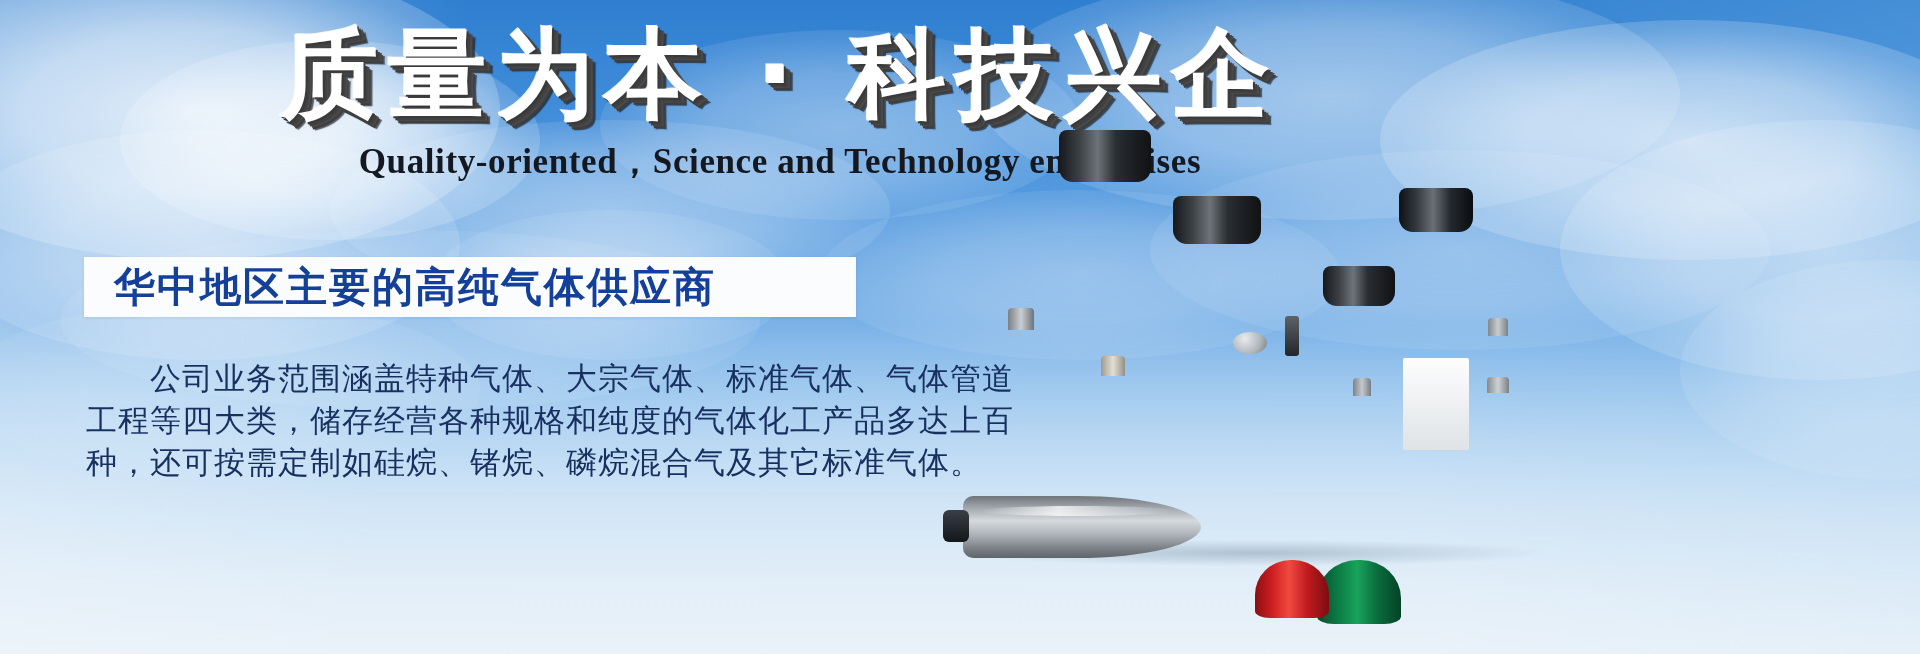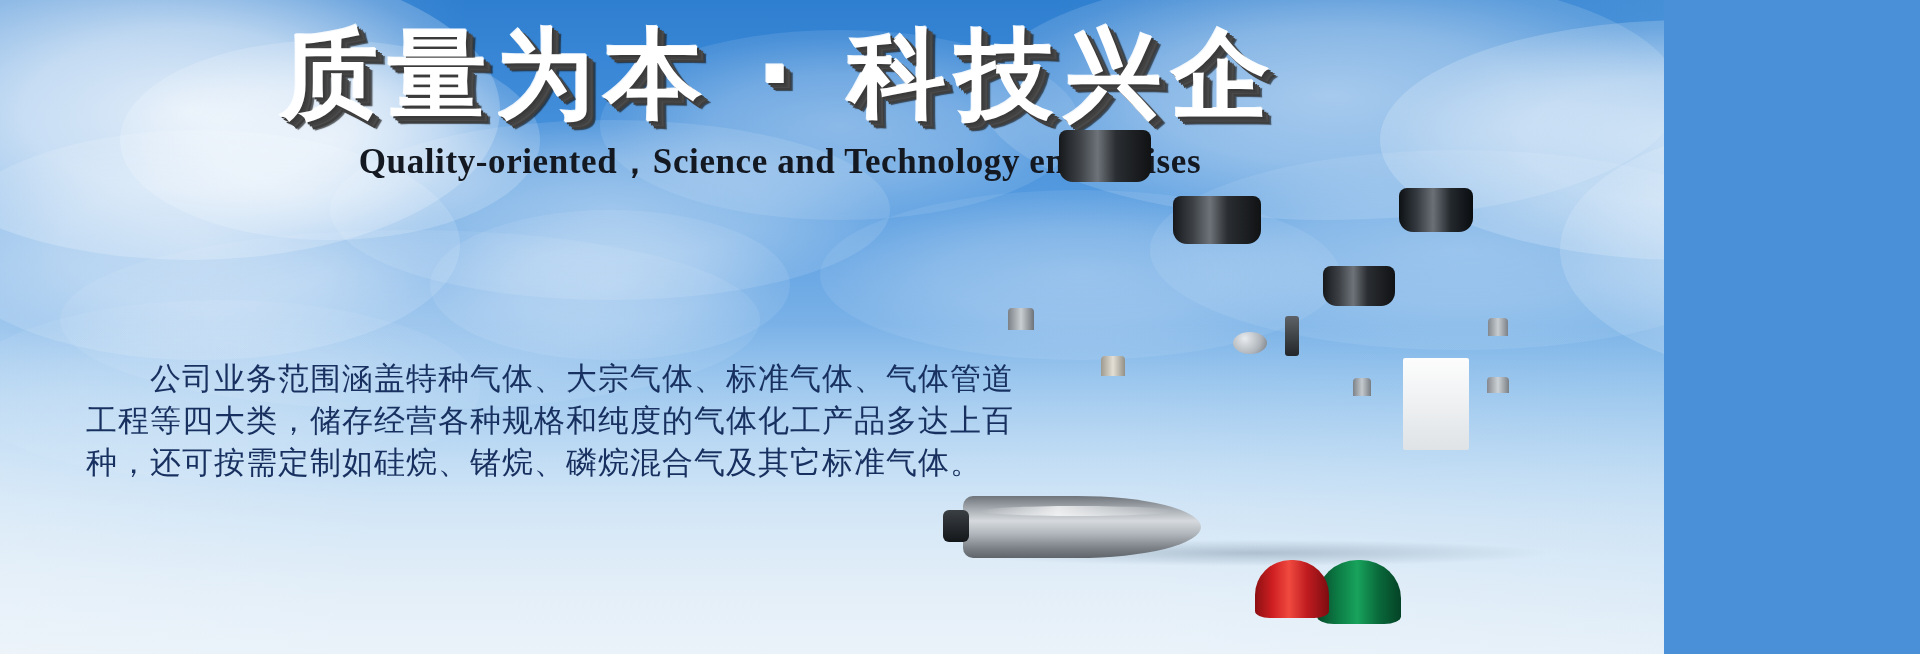--- a/index.html
+++ b/index.html
@@ -5,21 +5,21 @@
   * { margin:0; padding:0; box-sizing:border-box; }
   html,body { width:1920px; height:654px; overflow:hidden; }
   body {
     font-family:"Liberation Sans", sans-serif;
     background:#4a90d9;
   }
 
   
   .banner {
     position:relative;
-    width:1664px; height:654px;
+    width:1920px; height:654px;
     overflow:hidden;
   }
 
   
   .sky {
     position:absolute; inset:0;
     background:
       linear-gradient(180deg,
         #2f7fd0 0%,
         #3d8ad8 14%,
@@ -278,20 +278,23 @@
   <div class="haze"></div>
 
   <div class="title-wrap">
     <div class="main-title">质量为本 · 科技兴企</div>
   </div>
 
   <div class="subtitle-wrap">
     <div class="subtitle">Quality-oriented，Science and Technology enterprises</div>
   </div>
 
+  <div class="headline-box">
+    <span class="headline-text">华中地区主要的高纯气体供应商</span>
+  </div>
 
   <div class="body-copy">
     <div class="body-line indent">公司业务范围涵盖特种气体、大宗气体、标准气体、气体管道</div>
     <div class="body-line">工程等四大类，储存经营各种规格和纯度的气体化工产品多达上百</div>
     <div class="body-line">种，还可按需定制如硅烷、锗烷、磷烷混合气及其它标准气体。</div>
   </div>
 
   <div class="cylinders">
     <div class="cyl-shadow"></div>
 

